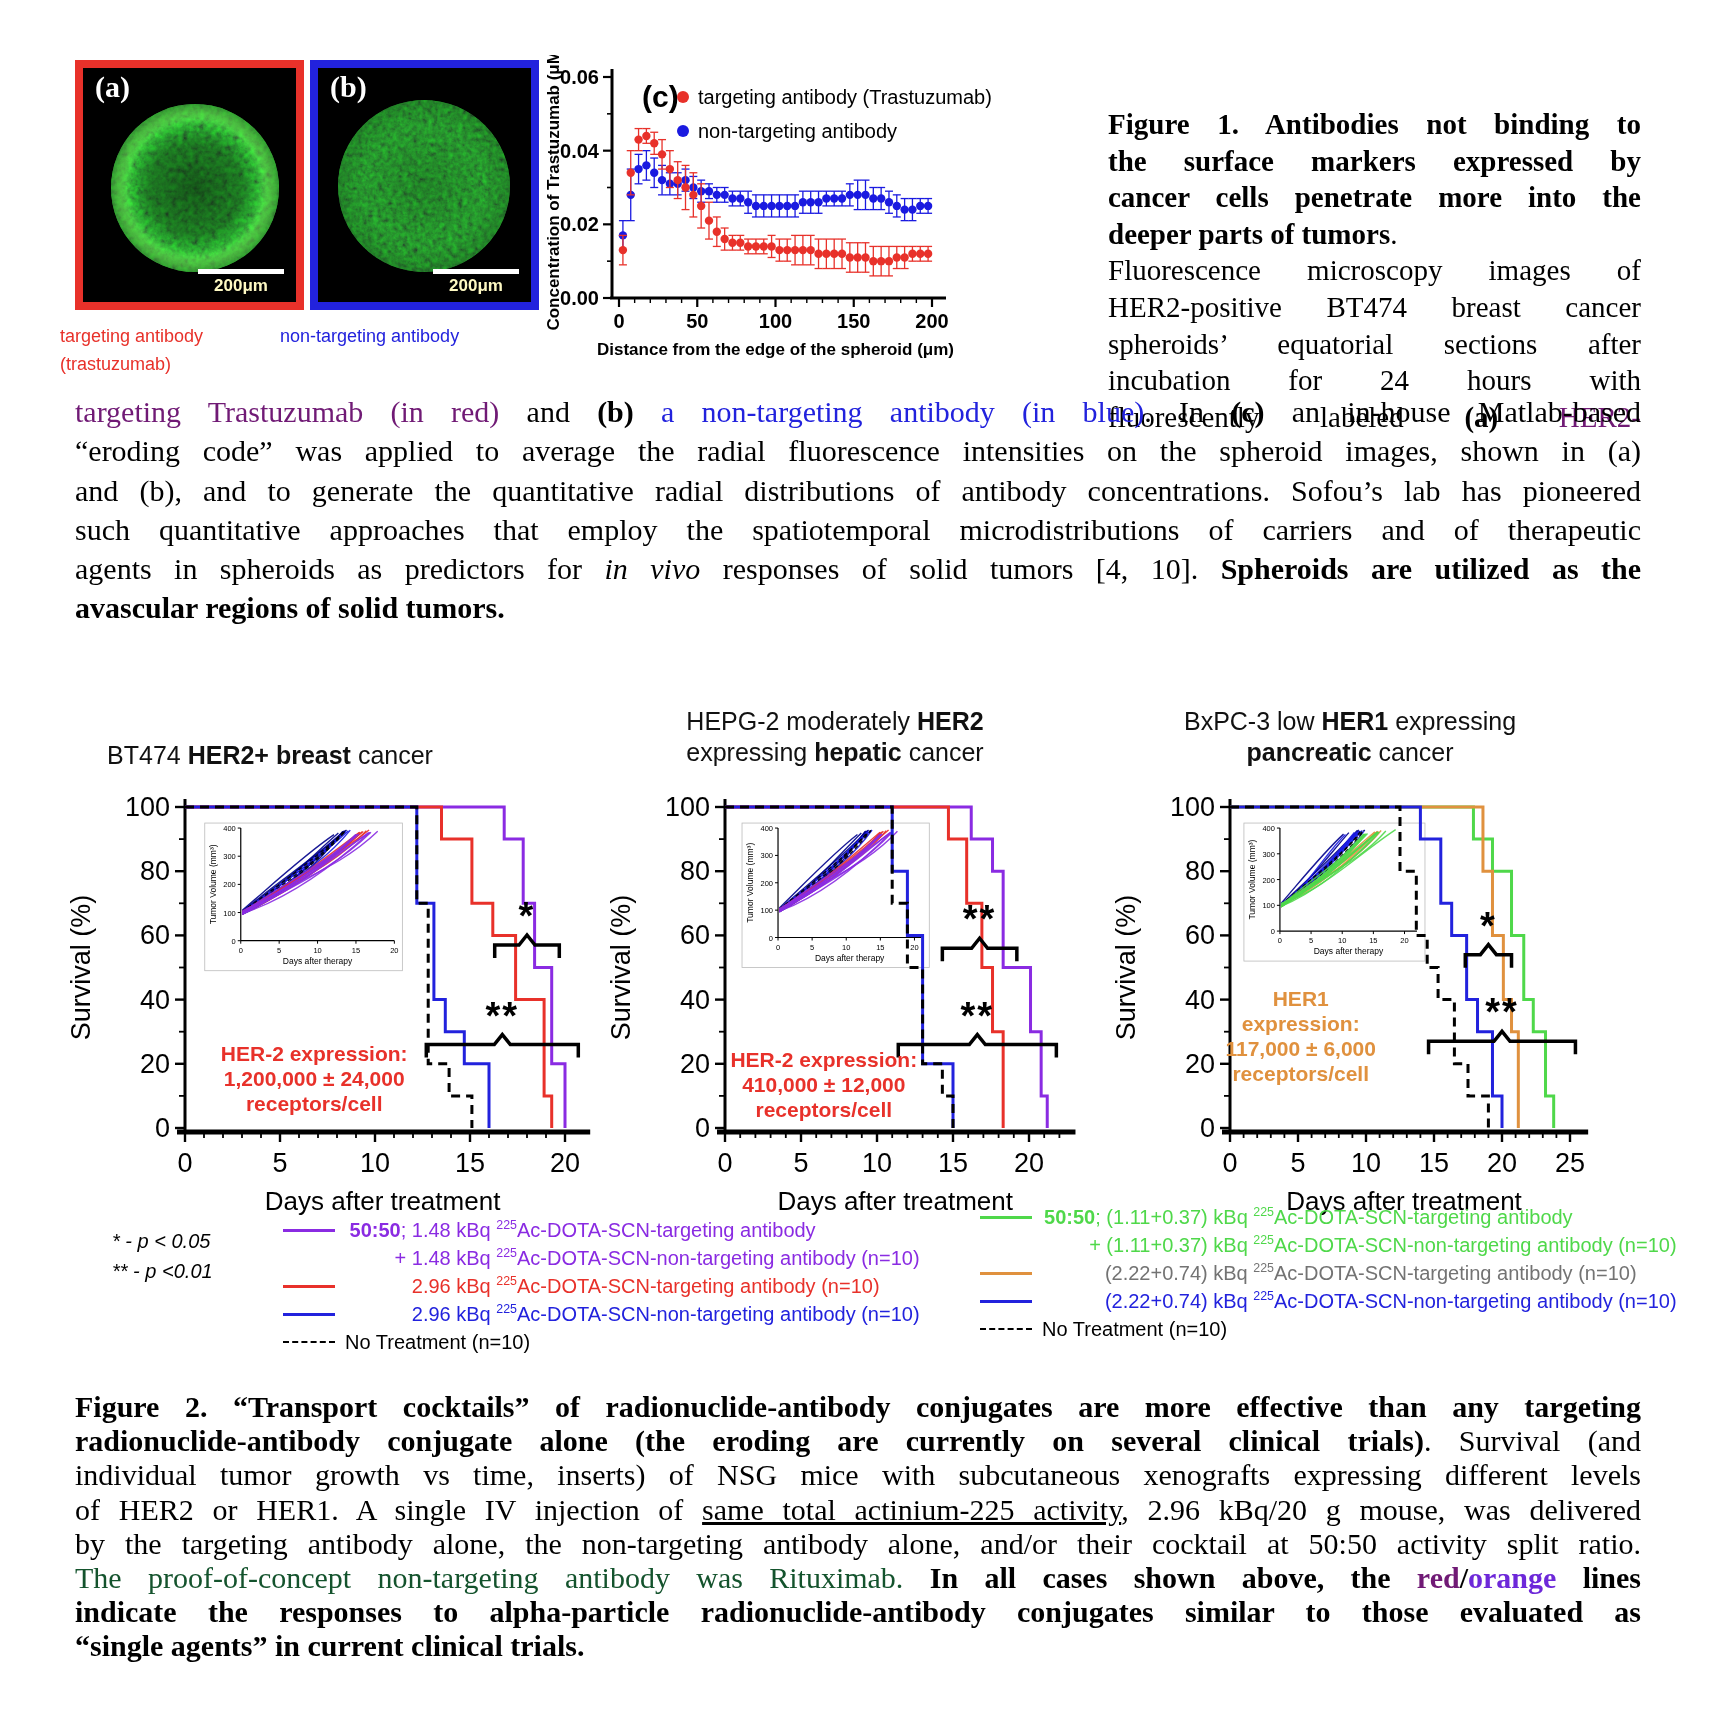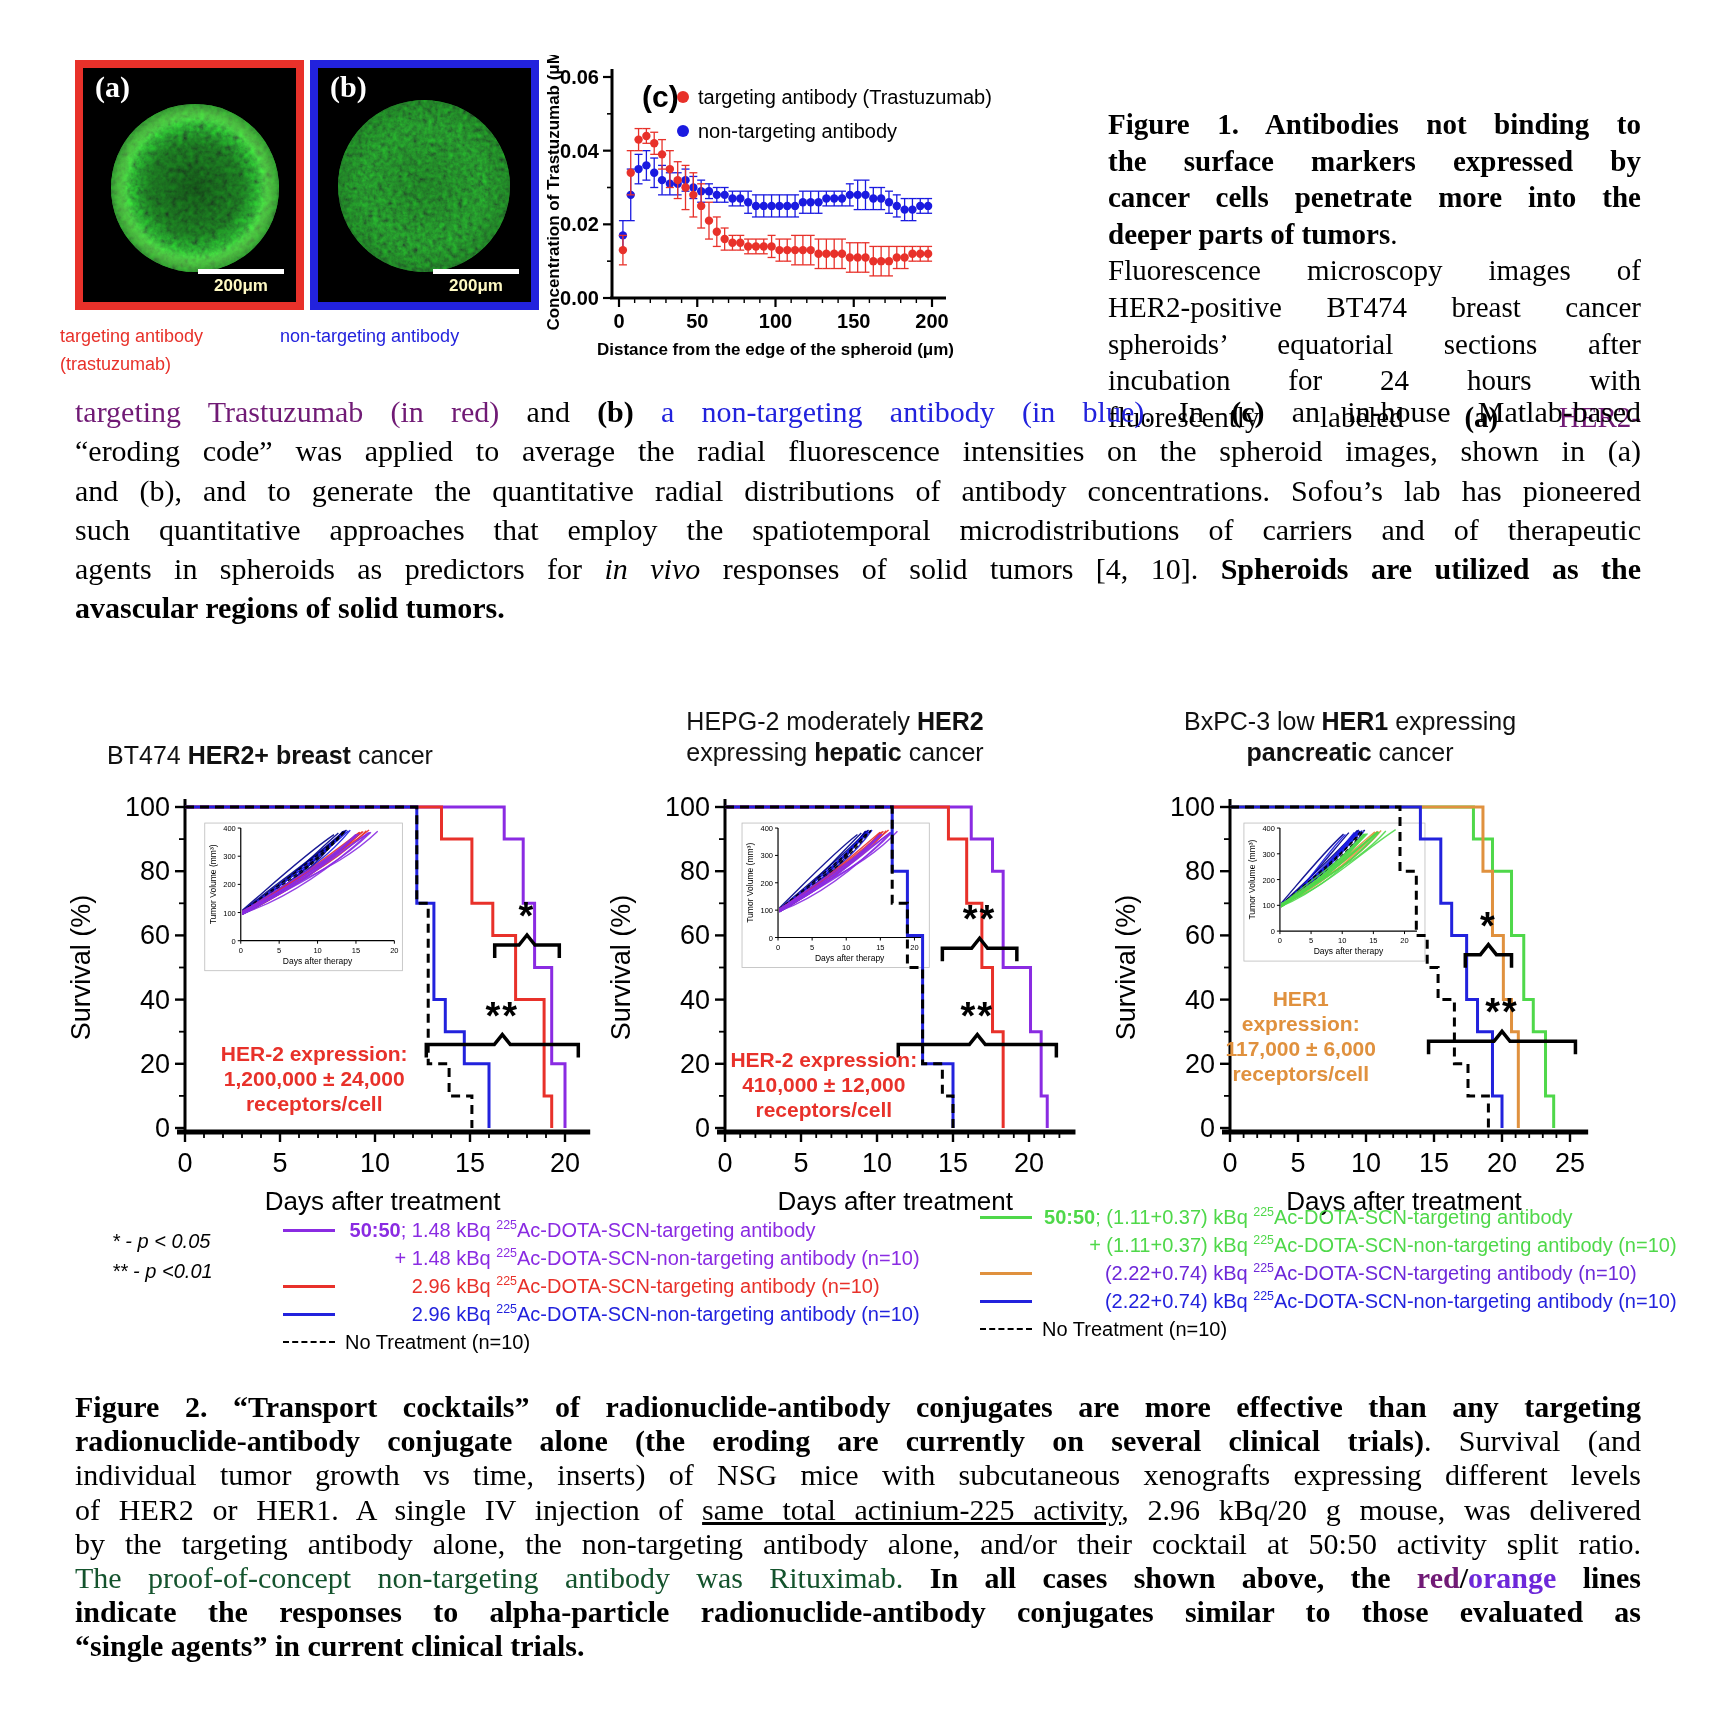--- a/index.html
+++ b/index.html
@@ -33,21 +33,21 @@
   .lg-pre{display:inline-block;text-align:right;white-space:pre;}
   .lg-left .lg-pre{min-width:172px;}
   .lg-right .lg-pre{min-width:232px;}
   .lg-text{white-space:pre;}
   sup{font-size:0.62em;}
   .stats{position:absolute;font-family:"Liberation Sans",sans-serif;font-size:20px;line-height:30px;}
   
   .s-b{font-weight:bold}.s-i{font-style:italic}.s-u{text-decoration:underline}
   .s-r{color:#701a75}.s-bl{color:#2222dd}.s-az{color:#14532d}.s-o{color:#6d28d9}
   .c-pu{color:#8a2be2}.c-r{color:#e8312a}.c-bl{color:#2222dd}.c-gr{color:#4fd84a}
-  .c-or{color:#6d28d9}.c-k{color:#000}
+  .c-or{color:#737373}.c-k{color:#000}
   svg text{font-family:"Liberation Sans",sans-serif;}
 </style>
 </head>
 <body>
 
 <div class="page">
 
   <div class="panel" id="panelA" style="left:75px;top:60px;border:8px solid #e8312a;">
     <svg width="213" height="234" viewBox="0 0 213 234">
       <defs>

